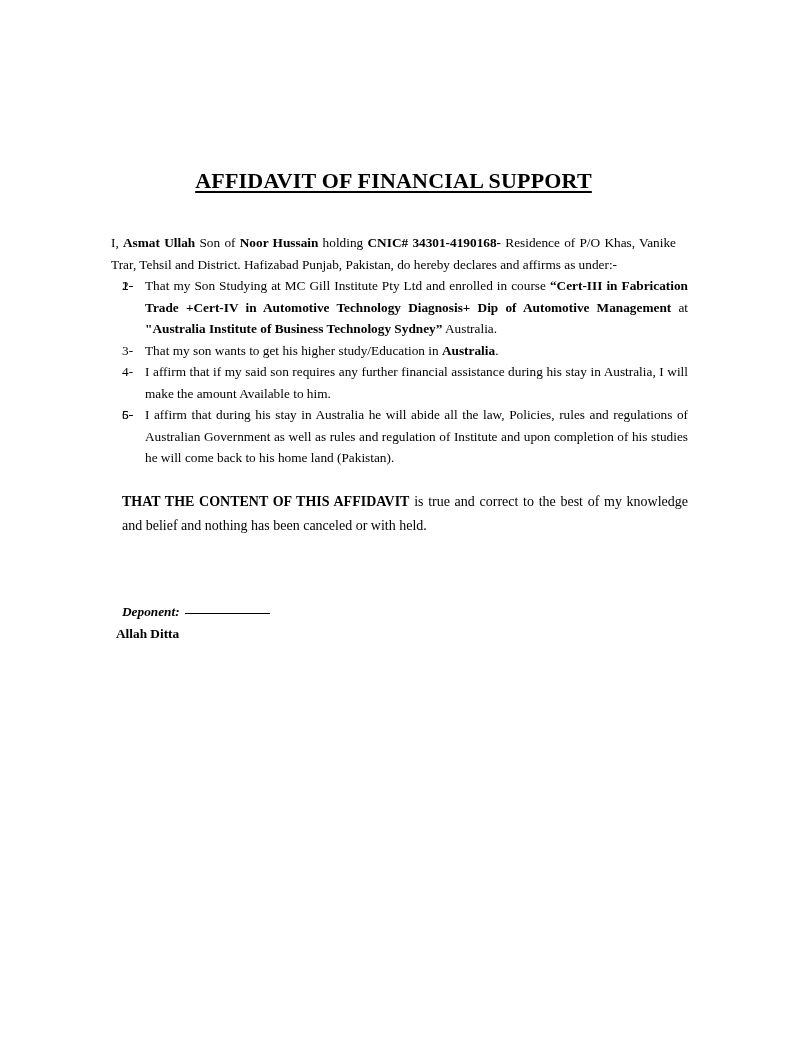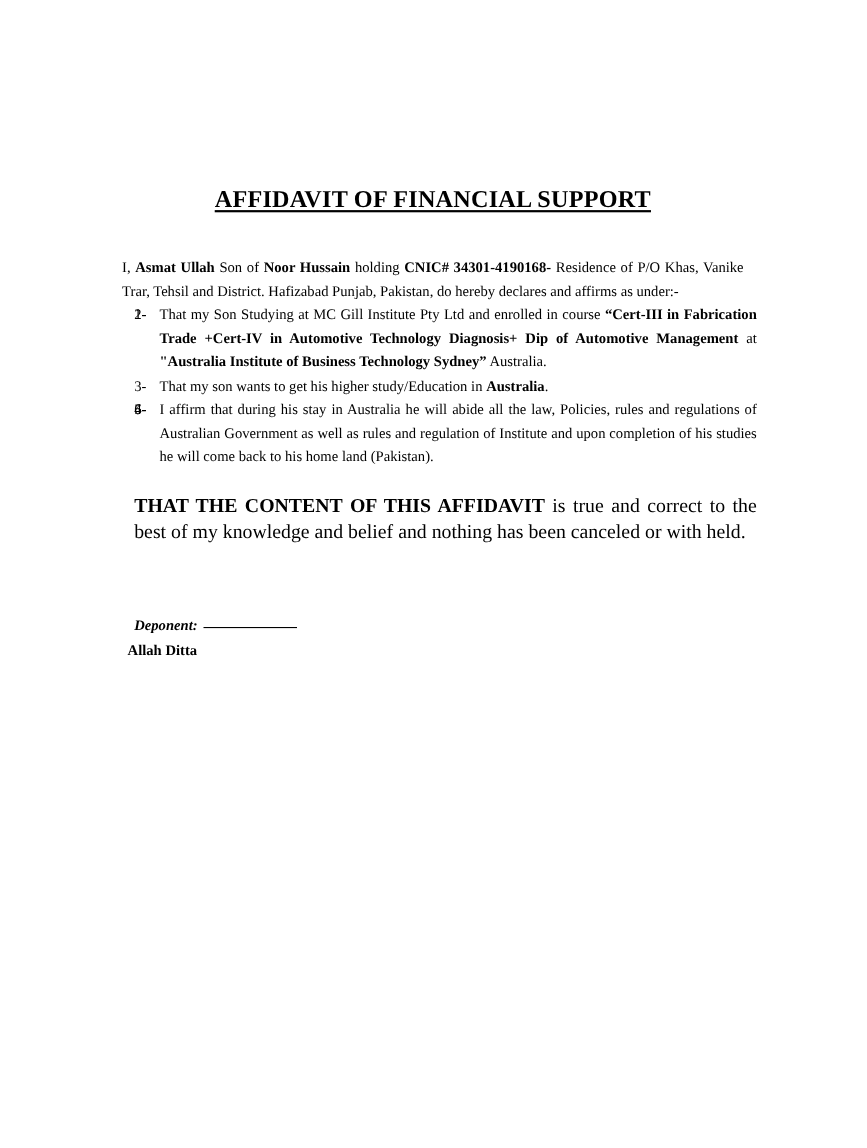--- a/index.html
+++ b/index.html
@@ -79,21 +79,21 @@
     width: 24px;
     text-align: left;
     font-size: 13.3px;
     line-height: 21.5px;
   }
 
   
   .closing {
     margin: 21px 0 0 0;
     padding-left: 23px;
-    font-size: 18px;
+    font-size: 14px;
     line-height: 24px;
     text-align: justify;
     text-justify: inter-word;
   }
 
   
   .signature {
     margin-top: 63px;
     padding-left: 23px;
     font-size: 13.3px;
@@ -118,21 +118,21 @@
   <div class="content">
 
     <h1 class="doc-title"><span class="t-underline">AFFIDAVIT OF FINANCIAL SUPPORT</span></h1>
 
     <p class="para lead"><span>I, </span><b>Asmat Ullah</b><span> Son of </span><b>Noor Hussain</b><span> holding </span><b>CNIC# 34301-4190168-</b><span> Residence of P/O Khas, Vanike Trar, Tehsil and District. Hafizabad Punjab, Pakistan, do hereby declares and affirms as under:-</span></p>
 
     <ol class="claims">
         <li><span class="marker">1-</span></li>
         <li><span class="marker">2-</span><span><span>That my Son Studying at MC Gill Institute Pty Ltd and enrolled in course </span><b>“Cert-III in Fabrication Trade +Cert-IV in Automotive Technology Diagnosis+ Dip of Automotive Management</b><span> at </span><b>"Australia Institute of Business Technology Sydney”</b><span> Australia.</span></span></li>
         <li><span class="marker">3-</span><span><span>That my son wants to get his higher study/Education in </span><b>Australia</b><span>.</span></span></li>
-        <li><span class="marker">4-</span></li>
+        <li><span class="marker">4-</span><span><span>I affirm that if my said son requires any further financial assistance during his stay in Australia, I will make the amount Available to him.</span></span></li>
         <li><span class="marker">5-</span></li>
         <li><span class="marker">6-</span><span><span>I affirm that during his stay in Australia he will abide all the law, Policies, rules and regulations of Australian Government as well as rules and regulation of Institute and upon completion of his studies he will come back to his home land (Pakistan).</span></span></li>
       </ol>
 
     <p class="closing"><b>THAT THE CONTENT OF THIS AFFIDAVIT</b><span> is true and correct to the best of my knowledge and belief and nothing has been canceled or with held.</span></p>
 
     <div class="signature">
       <span class="deponent-row"><span>Deponent:</span><span class="sig-line"></span></span>
       <span class="deponent-name">Allah Ditta</span>
     </div>

